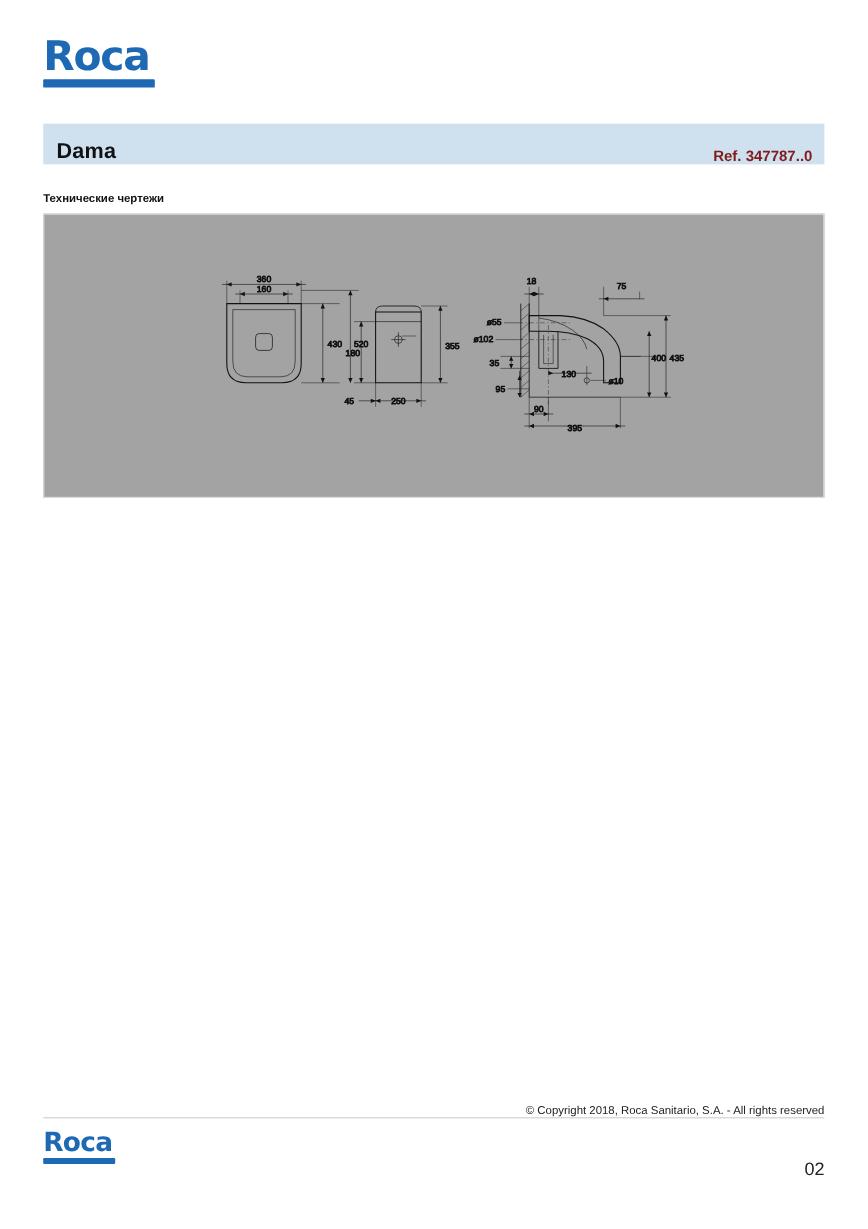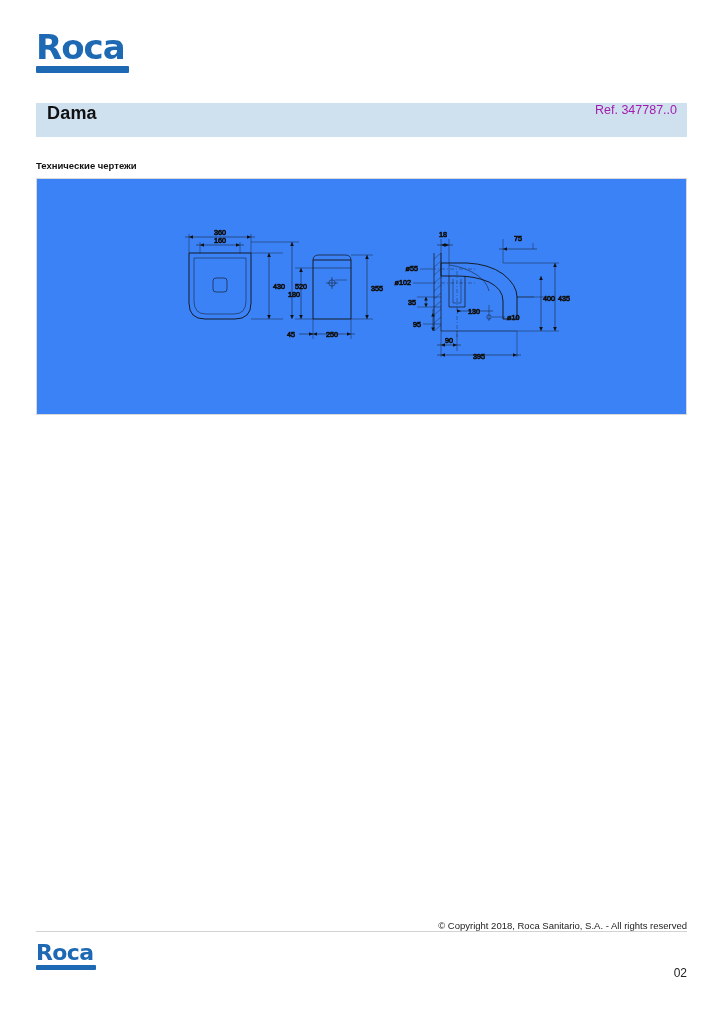--- a/index.html
+++ b/index.html
@@ -45,35 +45,35 @@
 
   
   .title-band {
     position: absolute;
     left: 36px;
     top: 103px;
     width: 651px;
     height: 34px;
     background: #cfe0ef;
     display: flex;
-    align-items: flex-start;
+    align-items: flex-end;
     justify-content: space-between;
     box-sizing: border-box;
     padding: 0 10px 0 11px;
   }
   .title-band .prod {
     font-size: 18px;
     font-weight: bold;
     color: #111;
     letter-spacing: 0.2px;
   }
   .title-band .ref {
     font-size: 12.5px;
-    font-weight: normal;
-    color: #a21caf;
+    font-weight: bold;
+    color: #7f1d1d;
   }
 
   
   .section-label {
     position: absolute;
     left: 36px;
     top: 160px;
     font-size: 9.5px;
     font-weight: bold;
     color: #111;
@@ -82,21 +82,21 @@
 
   
   .frame {
     position: absolute;
     left: 36px;
     top: 178px;
     width: 651px;
     height: 237px;
     border: 1px solid #d9d9d9;
     box-sizing: border-box;
-    background: #3b82f6;
+    background: #a3a3a3;
   }
   .drawings {
     position: absolute;
     left: 0;
     top: 0;
     width: 651px;
     height: 237px;
   }
 
   
@@ -133,21 +133,21 @@
     right: 36px;
     top: 920px;
     font-size: 9.5px;
     color: #222;
     text-align: right;
   }
   .page-num {
     position: absolute;
     right: 36px;
     top: 966px;
-    font-size: 12px;
+    font-size: 15px;
     color: #222;
     text-align: right;
   }
 
   svg text {
     font-family: "Liberation Sans", sans-serif;
     font-size: 7.2px;
     fill: #111;
   }
 </style>

